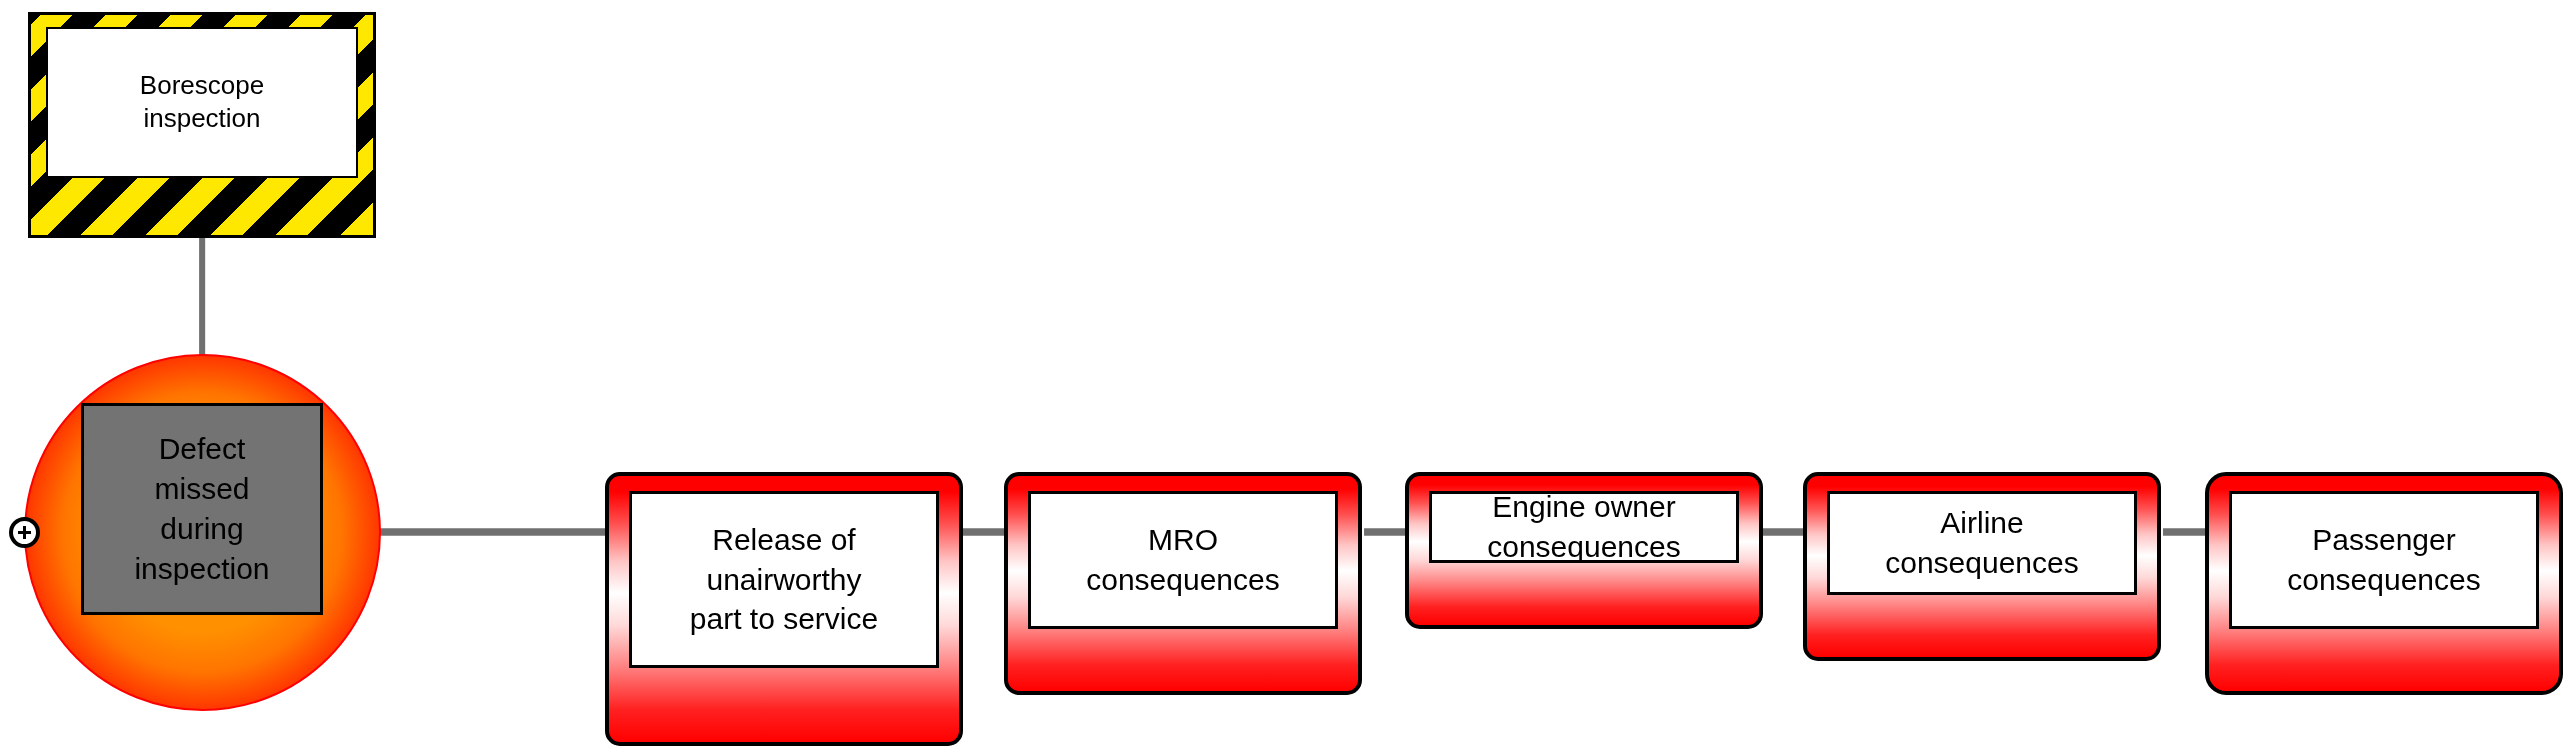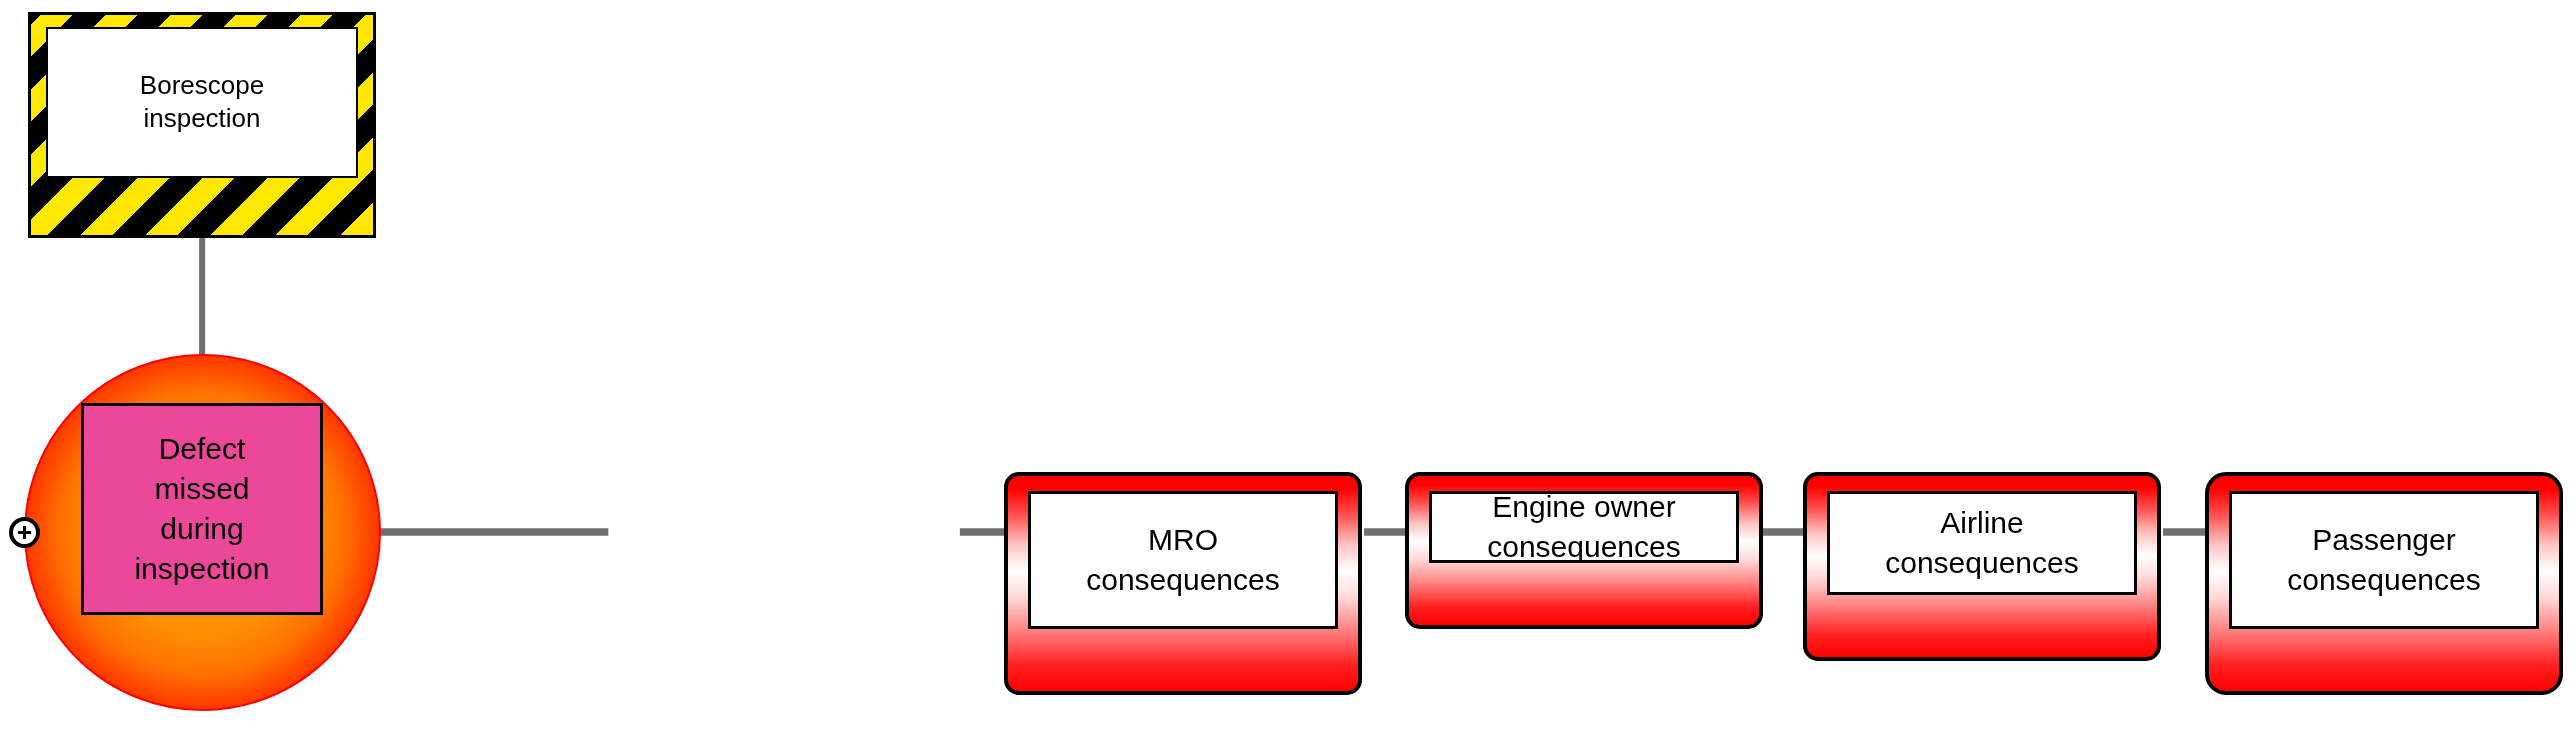--- a/index.html
+++ b/index.html
@@ -91,21 +91,21 @@
     );
     border: 2px solid #ff0000;
     box-sizing: border-box;
   }
   .circle-inner {
     position: absolute;
     left: 57px;
     top: 49px;
     width: 242px;
     height: 212px;
-    background: #ec4899;
+    background: #737373;
     border: 3.4px solid #000000;
     box-sizing: border-box;
     display: flex;
     align-items: center;
     justify-content: center;
     text-align: center;
   }
   .circle-label {
     font-size: 30px;
     line-height: 1.33;
@@ -204,20 +204,27 @@
     <div class="circle-disc"></div>
     <div class="circle-inner">
       <span class="circle-label">Defect
 missed
 during
 inspection</span>
     </div>
     <div class="plus-badge"></div>
   </div>
 
+  <div class="cbox" style="left:605px; top:472px; width:358px; height:274px;">
+    <div class="cbox-inner" style="left:20px; top:15px; right:20px; bottom:74px;">
+      <span class="cbox-label">Release of
+unairworthy
+part to service</span>
+    </div>
+  </div>
 
   <div class="cbox" style="left:1004px; top:472px; width:358px; height:223px;">
     <div class="cbox-inner" style="left:20px; top:15px; right:20px; bottom:62px;">
       <span class="cbox-label">MRO
 consequences</span>
     </div>
   </div>
 
   <div class="cbox" style="left:1405px; top:472px; width:358px; height:157px;">
     <div class="cbox-inner" style="left:20px; top:15px; right:20px; bottom:62px;">

